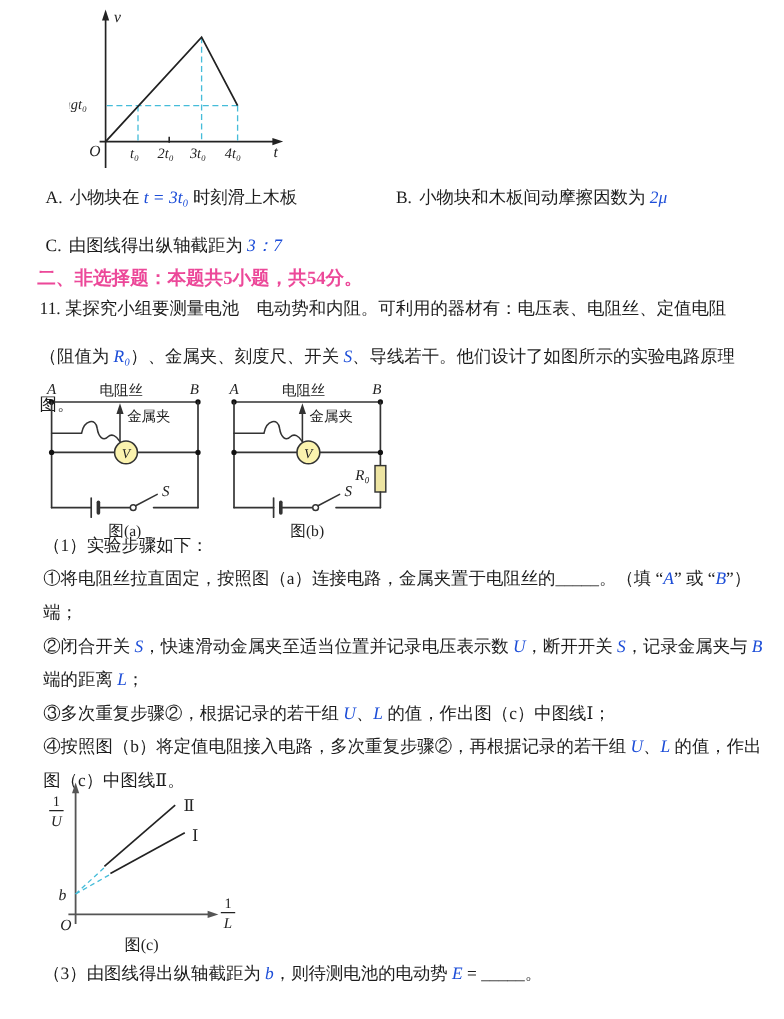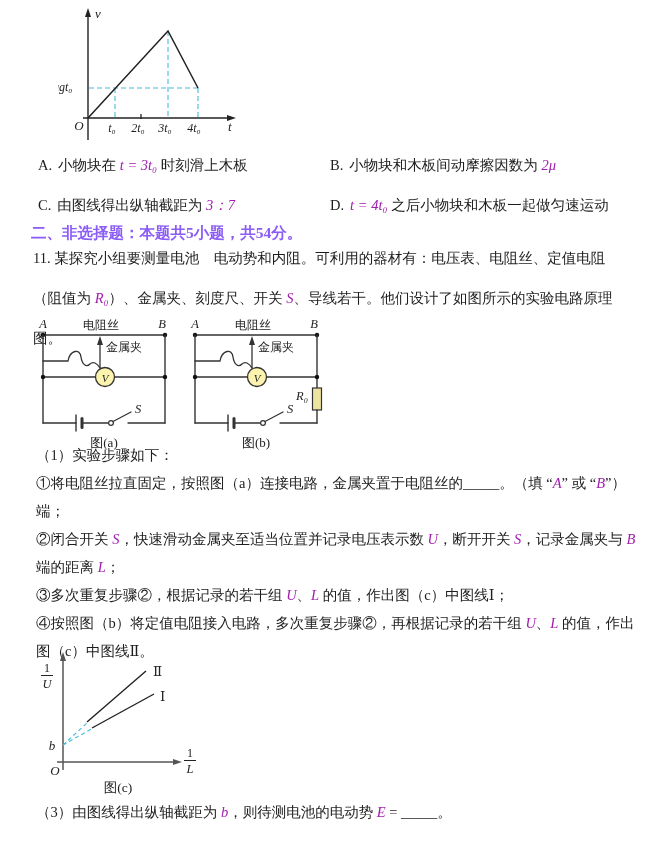--- a/index.html
+++ b/index.html
@@ -3,32 +3,32 @@
 <meta charset="utf-8">
 <style>
   html,body { margin:0; padding:0; background:#ffffff; }
   .page {
     position:relative; width:653px; height:849px; background:#ffffff;
     font-family:"Liberation Serif","DejaVu Serif",serif; color:#1d1d1d;
     overflow:hidden;
   }
   .var {
     font-family:"Liberation Serif","DejaVu Serif",serif;
-    font-style:italic; color:#a21caf;
+    font-style:italic; color:#1d4ed8;
   }
   p { margin:0; }
   .vt-graph   { position:absolute; left:58px;  top:6px;   width:185px; height:136px; }
   .options    { position:absolute; left:38px;  top:145px; width:600px; font-size:14.5px; }
   .opt-row    { display:flex; }
   .opt        { line-height:40px; white-space:nowrap; }
   .opt.left   { width:292px; }
   .opt-label  { margin-right:6px; }
   .section-header {
     position:absolute; left:31px; top:222px; font-size:15.5px; line-height:22px;
-    font-weight:bold; color:#8b5cf6;
+    font-weight:bold; color:#ec4899;
   }
   .q11  { position:absolute; left:33px; top:238px; width:596px; font-size:14.5px; line-height:40px; }
   .circuits { position:absolute; left:30px; top:315px; width:345px; height:140px; }
   .steps { position:absolute; left:36px; top:441px; width:605px; font-size:14.5px; line-height:28px; }
   .graph-c { position:absolute; left:35px; top:645px; width:212px; height:155px; }
   .q2 { position:absolute; left:36px; top:801px; width:590px; font-size:14.5px; line-height:23px; }
   svg text { font-family:"Liberation Serif","DejaVu Serif",serif; }
   .ax-var { font-style:italic; fill:#222; }
   .cjk-label { fill:#222; }
 </style>
@@ -71,21 +71,20 @@
     </g>
   </svg>
 
   <div class="options">
     <div class="opt-row">
       <p class="opt left"><span class="opt-label">A.</span><span><span>小物块在 </span><span class="var">t = 3t₀</span><span> 时刻滑上木板</span></span></p>
       <p class="opt"><span class="opt-label">B.</span><span><span>小物块和木板间动摩擦因数为 </span><span class="var">2μ</span></span></p>
     </div>
     <div class="opt-row">
       <p class="opt left"><span class="opt-label">C.</span><span><span>由图线得出纵轴截距为 </span><span class="var">3：7</span></span></p>
-      <p class="opt"><span class="opt-label">D.</span><span><span class="var">t = 4t₀</span><span> 之后小物块和木板一起做匀速运动</span></span></p>
     </div>
   </div>
 
   <p class="section-header">二、非选择题：本题共5小题，共54分。</p>
 
   <p class="q11"><span>11. 某探究小组要测量电池　电动势和内阻。可利用的器材有：电压表、电阻丝、定值电阻（阻值为 </span><span class="var">R₀</span><span>）、金属夹、刻度尺、开关 </span><span class="var">S</span><span>、导线若干。他们设计了如图所示的实验电路原理图。</span></p>
 
   <svg class="circuits" viewBox="30 315 345 140">
 
     <g stroke-linecap="round">

